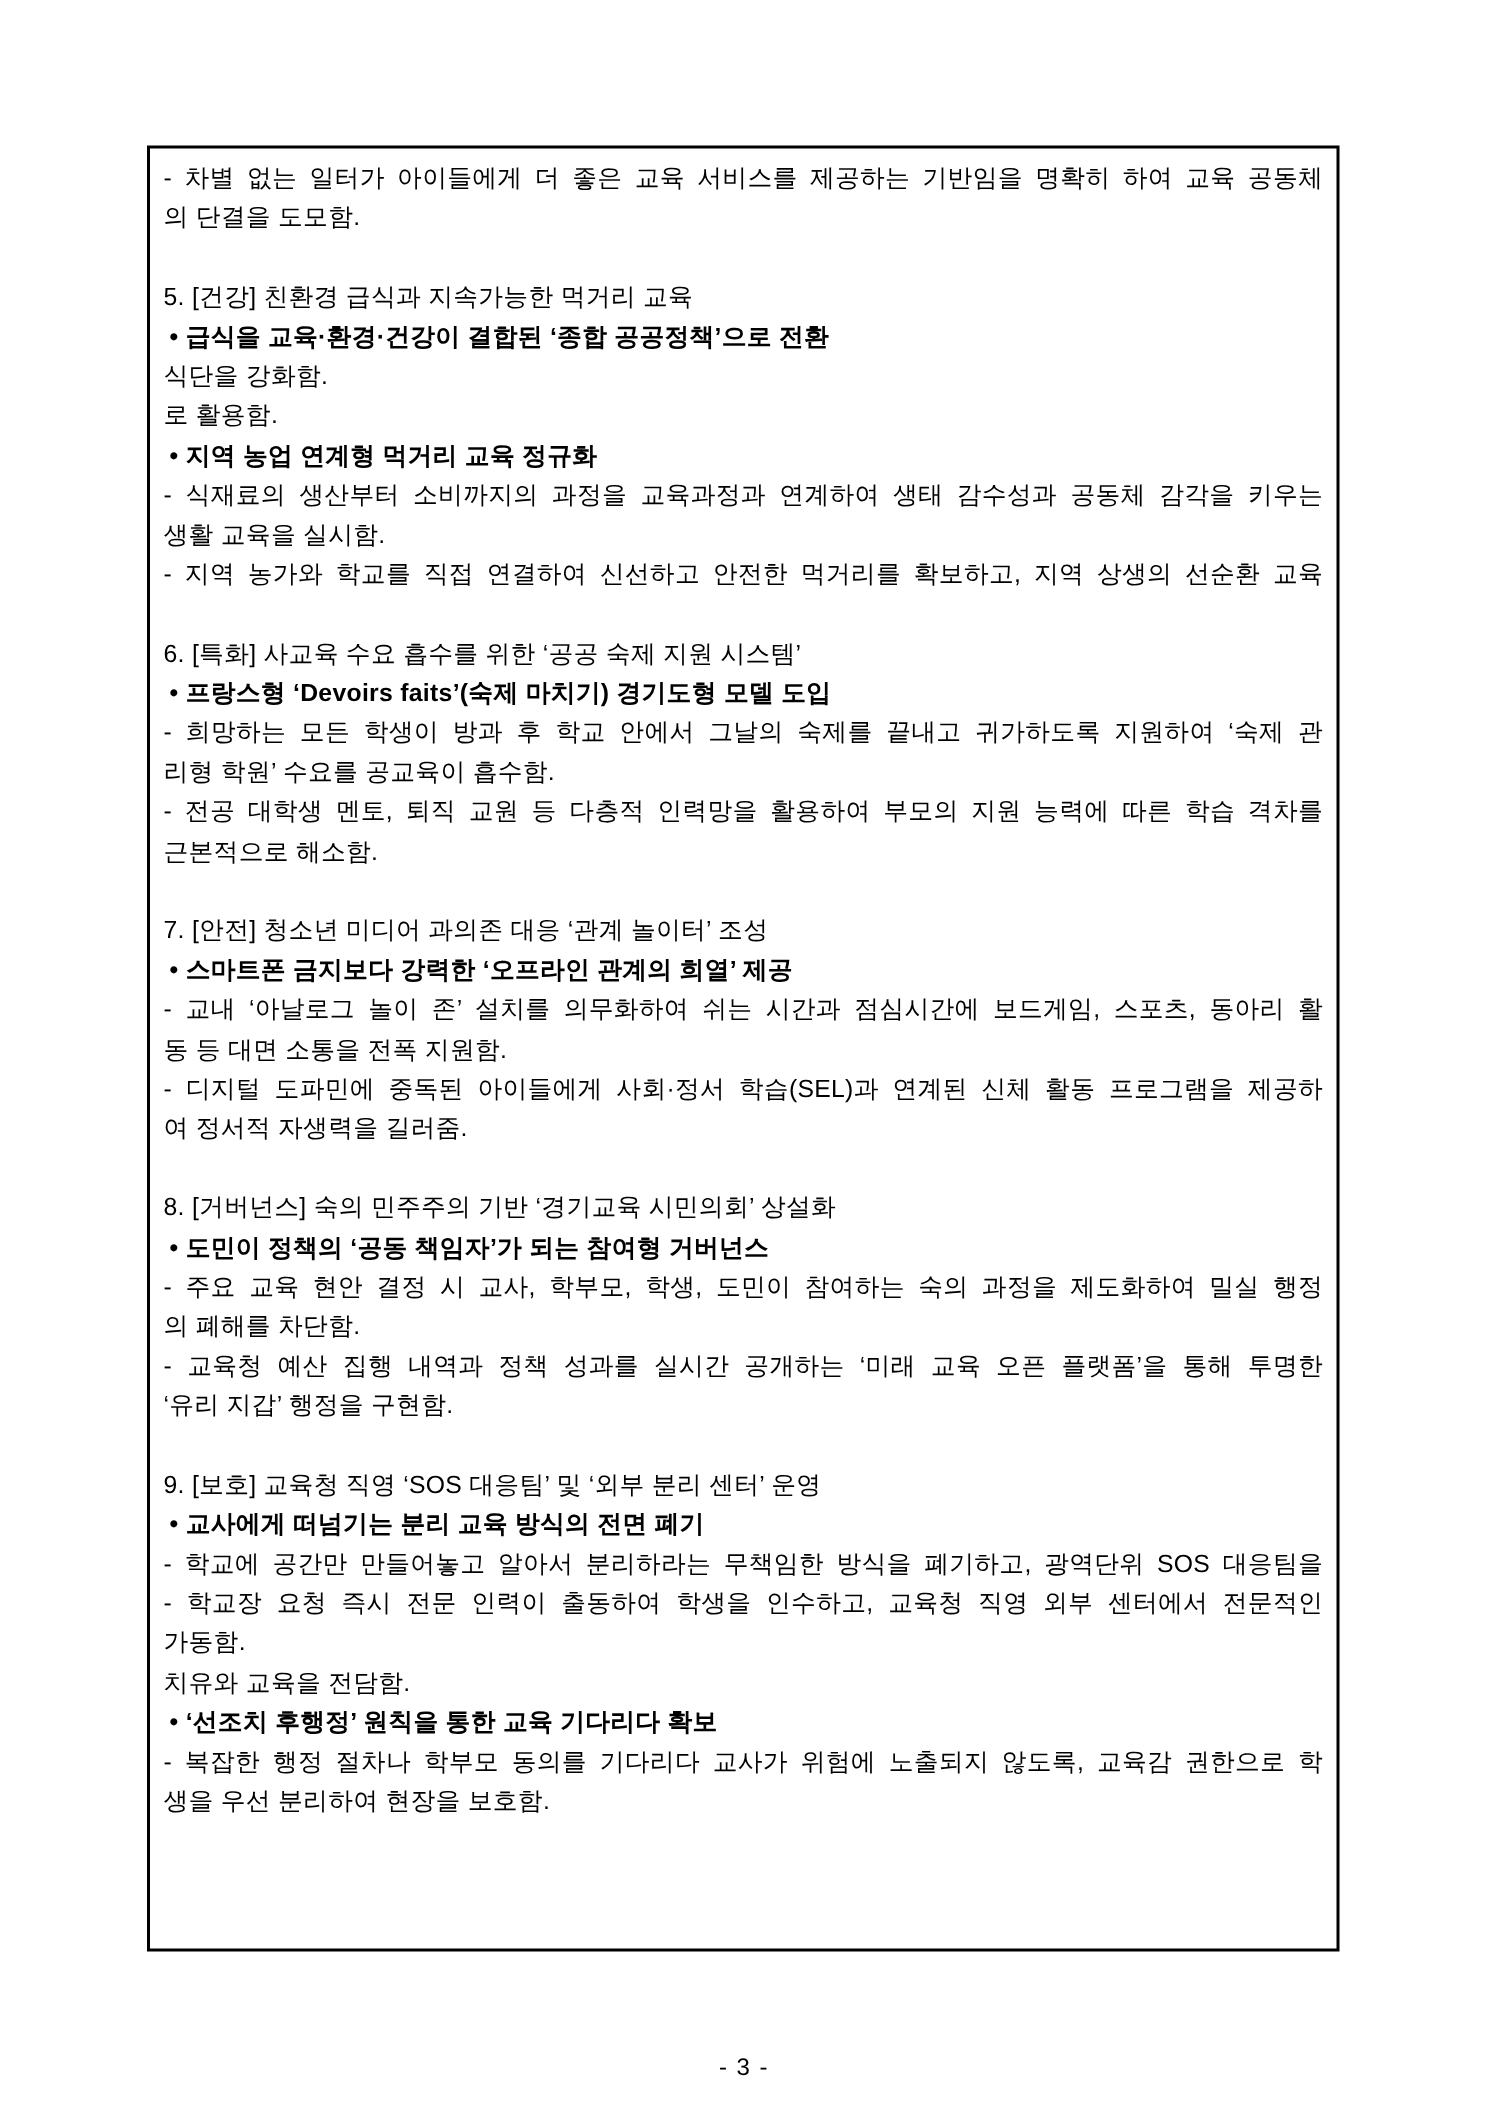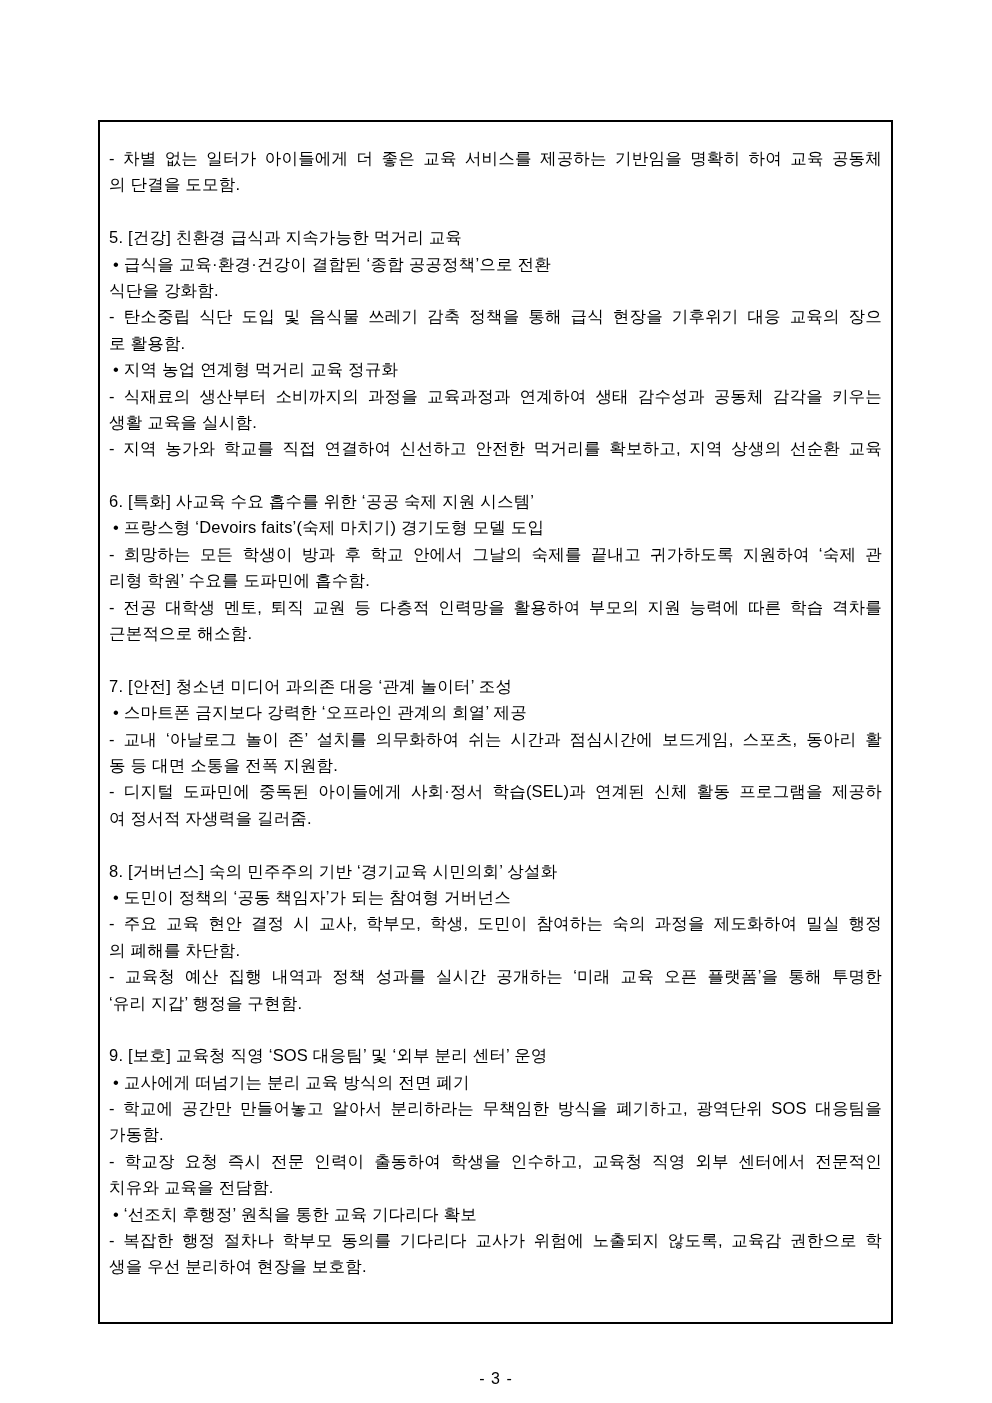--- a/index.html
+++ b/index.html
@@ -16,38 +16,37 @@
     font-family: "Liberation Sans", "DejaVu Sans", sans-serif;
   }
   .content-box {
     position: absolute;
     left: 98px;
     top: 97px;
     width: 795px;
     height: 1204px;
     border: 2px solid #000000;
     box-sizing: border-box;
-    padding: 23px 9px 0 9px;
+    padding: 7px 9px 0 9px;
     overflow: hidden;
-    margin-top: 23px;
   }
   .ln {
     height: 26.4px;
     line-height: 26.4px;
     font-size: 16.5px;
     letter-spacing: 0.2px;
     overflow: hidden;
     text-align: left;
   }
   .fill {
     text-align: justify;
     text-align-last: justify;
   }
   .bold {
-    font-weight: 400;
+    font-weight: 700;
     padding-left: 4px;
   }
   .blank {
     height: 26.4px;
   }
   .page-number {
     position: absolute;
     top: 1370px;
     left: 0;
     width: 100%;
@@ -60,52 +59,51 @@
 <body>
 
 <div class="sheet">
   <div class="content-box">
     <div class="ln fill">- 차별 없는 일터가 아이들에게 더 좋은 교육 서비스를 제공하는 기반임을 명확히 하여 교육 공동체</div>
     <div class="ln">의 단결을 도모함.</div>
     <div class="ln blank"></div>
     <div class="ln">5. [건강] 친환경 급식과 지속가능한 먹거리 교육</div>
     <div class="ln bold">• 급식을 교육·환경·건강이 결합된 ‘종합 공공정책’으로 전환</div>
     <div class="ln">식단을 강화함.</div>
-    <div class="ln fill">- 탄소중립 식단 도입 및 음식물 쓰레기 감축 정책을 통해 급식 현장을 기후위기 대응 교육의 장으</div>
     <div class="ln">로 활용함.</div>
     <div class="ln bold">• 지역 농업 연계형 먹거리 교육 정규화</div>
     <div class="ln fill">- 식재료의 생산부터 소비까지의 과정을 교육과정과 연계하여 생태 감수성과 공동체 감각을 키우는</div>
     <div class="ln">생활 교육을 실시함.</div>
     <div class="ln fill">- 지역 농가와 학교를 직접 연결하여 신선하고 안전한 먹거리를 확보하고, 지역 상생의 선순환 교육</div>
     <div class="ln blank"></div>
     <div class="ln">6. [특화] 사교육 수요 흡수를 위한 ‘공공 숙제 지원 시스템’</div>
     <div class="ln bold">• 프랑스형 ‘Devoirs faits’(숙제 마치기) 경기도형 모델 도입</div>
     <div class="ln fill">- 희망하는 모든 학생이 방과 후 학교 안에서 그날의 숙제를 끝내고 귀가하도록 지원하여 ‘숙제 관</div>
-    <div class="ln">리형 학원’ 수요를 도파민에 흡수함.</div>
+    <div class="ln">리형 학원’ 수요를 공교육이 흡수함.</div>
     <div class="ln fill">- 전공 대학생 멘토, 퇴직 교원 등 다층적 인력망을 활용하여 부모의 지원 능력에 따른 학습 격차를</div>
     <div class="ln">근본적으로 해소함.</div>
     <div class="ln blank"></div>
     <div class="ln">7. [안전] 청소년 미디어 과의존 대응 ‘관계 놀이터’ 조성</div>
     <div class="ln bold">• 스마트폰 금지보다 강력한 ‘오프라인 관계의 희열’ 제공</div>
     <div class="ln fill">- 교내 ‘아날로그 놀이 존’ 설치를 의무화하여 쉬는 시간과 점심시간에 보드게임, 스포츠, 동아리 활</div>
     <div class="ln">동 등 대면 소통을 전폭 지원함.</div>
     <div class="ln fill">- 디지털 도파민에 중독된 아이들에게 사회·정서 학습(SEL)과 연계된 신체 활동 프로그램을 제공하</div>
     <div class="ln">여 정서적 자생력을 길러줌.</div>
     <div class="ln blank"></div>
     <div class="ln">8. [거버넌스] 숙의 민주주의 기반 ‘경기교육 시민의회’ 상설화</div>
     <div class="ln bold">• 도민이 정책의 ‘공동 책임자’가 되는 참여형 거버넌스</div>
     <div class="ln fill">- 주요 교육 현안 결정 시 교사, 학부모, 학생, 도민이 참여하는 숙의 과정을 제도화하여 밀실 행정</div>
     <div class="ln">의 폐해를 차단함.</div>
     <div class="ln fill">- 교육청 예산 집행 내역과 정책 성과를 실시간 공개하는 ‘미래 교육 오픈 플랫폼’을 통해 투명한</div>
     <div class="ln">‘유리 지갑’ 행정을 구현함.</div>
     <div class="ln blank"></div>
     <div class="ln">9. [보호] 교육청 직영 ‘SOS 대응팀’ 및 ‘외부 분리 센터’ 운영</div>
     <div class="ln bold">• 교사에게 떠넘기는 분리 교육 방식의 전면 폐기</div>
     <div class="ln fill">- 학교에 공간만 만들어놓고 알아서 분리하라는 무책임한 방식을 폐기하고, 광역단위 SOS 대응팀을</div>
+    <div class="ln fill">- 학교장 요청 즉시 전문 인력이 출동하여 학생을 인수하고, 교육청 직영 외부 센터에서 전문적인</div>
     <div class="ln">가동함.</div>
-    <div class="ln fill">- 학교장 요청 즉시 전문 인력이 출동하여 학생을 인수하고, 교육청 직영 외부 센터에서 전문적인</div>
     <div class="ln">치유와 교육을 전담함.</div>
     <div class="ln bold">• ‘선조치 후행정’ 원칙을 통한 교육 기다리다 확보</div>
     <div class="ln fill">- 복잡한 행정 절차나 학부모 동의를 기다리다 교사가 위험에 노출되지 않도록, 교육감 권한으로 학</div>
     <div class="ln">생을 우선 분리하여 현장을 보호함.</div>
   </div>
   <div class="page-number">- 3 -</div>
 </div>
 
 </body></html>

